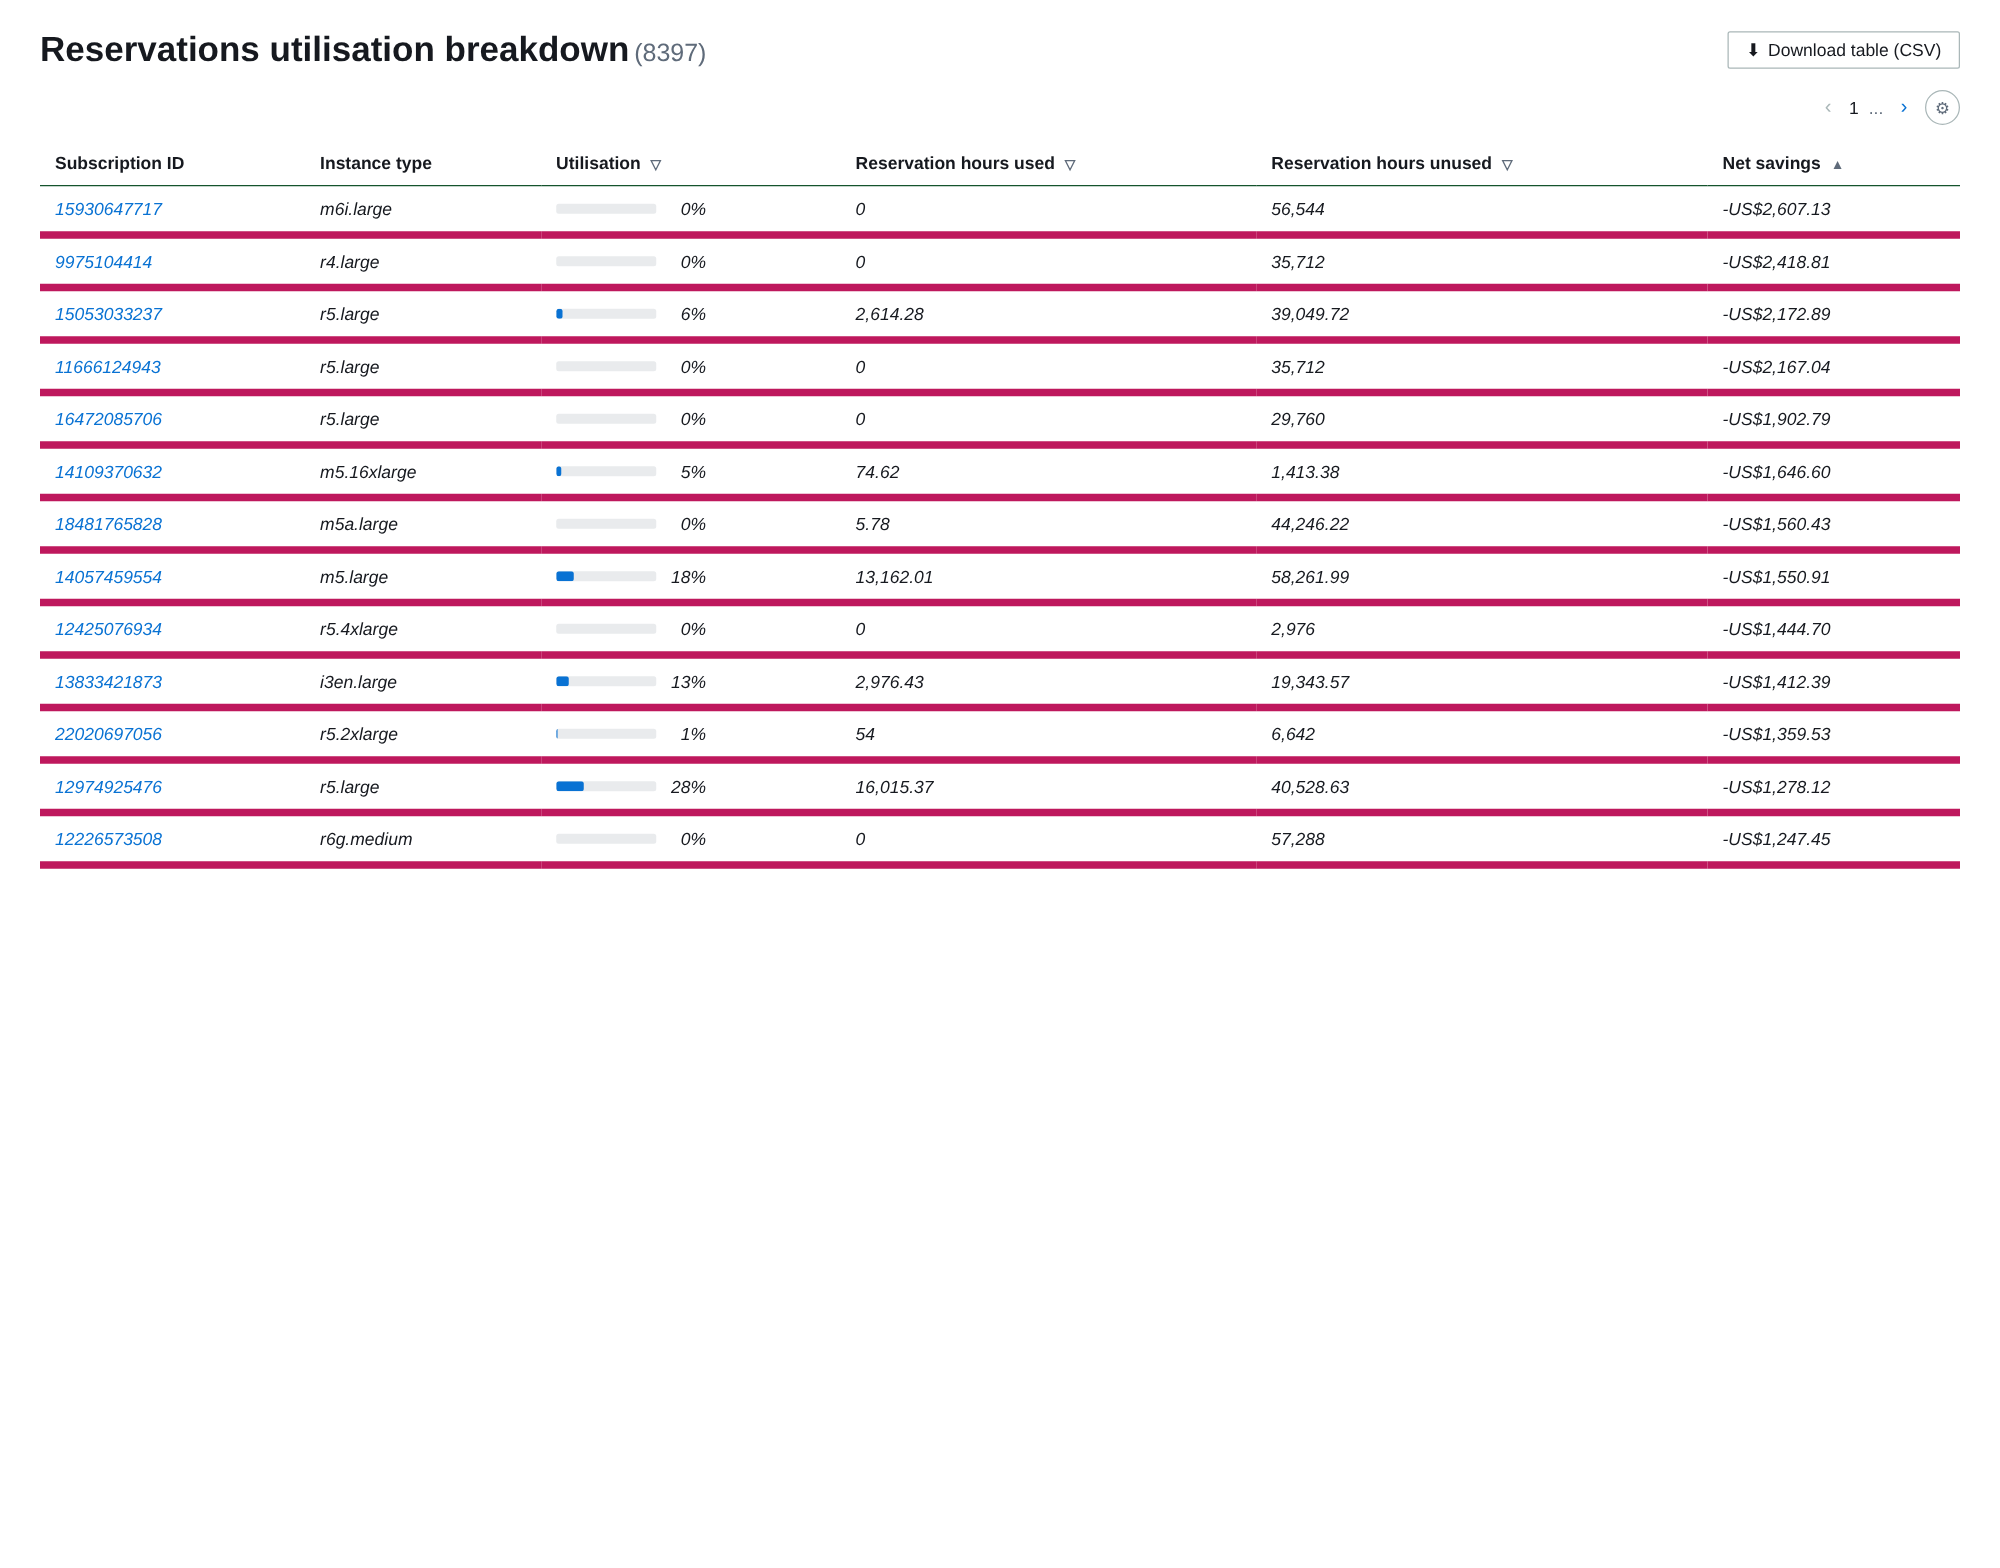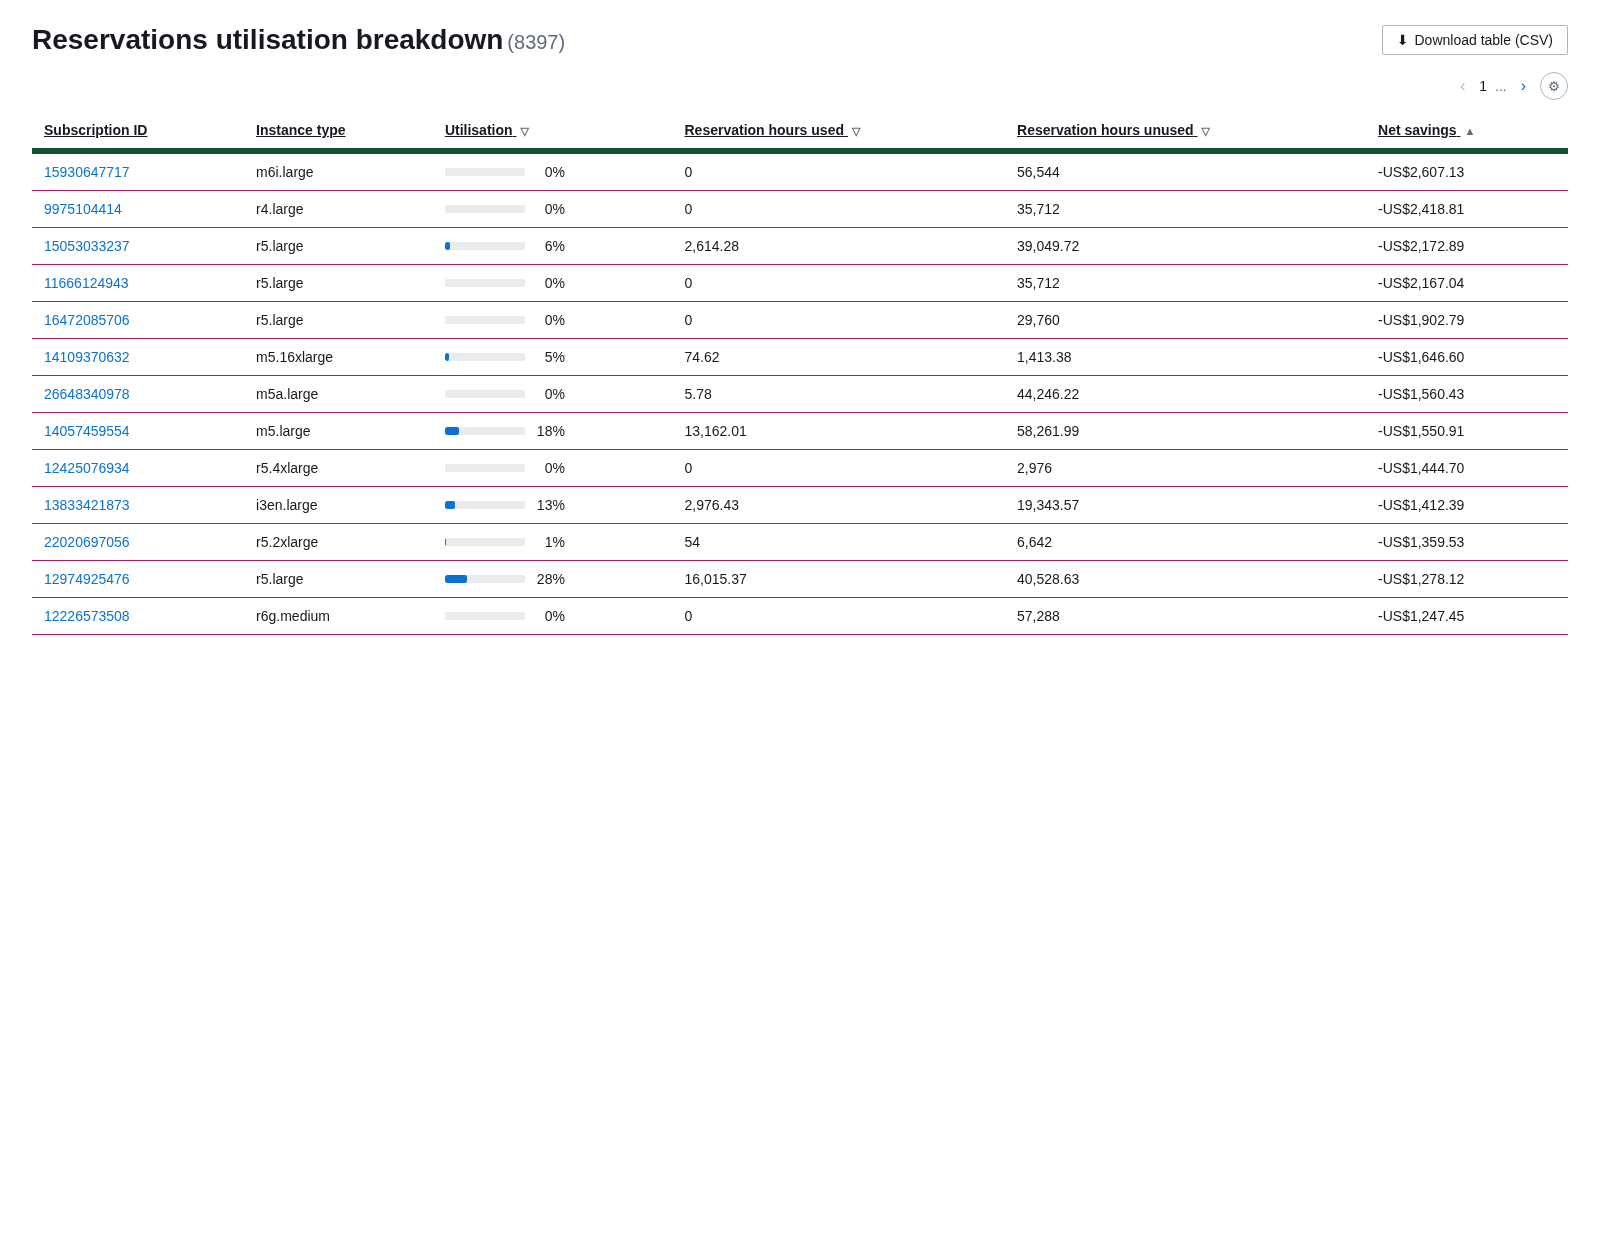--- a/index.html
+++ b/index.html
@@ -66,39 +66,39 @@
       display: flex;
       align-items: center;
       justify-content: center;
       color: #5f6b7a;
     }
     table {
       width: 100%;
       border-collapse: collapse;
     }
     thead tr {
-      border-bottom: 6px solid #14532d;
-      text-decoration: underline;
+      border-bottom: 1px solid #14532d;
     }
     th {
       text-align: left;
       padding: 10px 12px;
       font-size: 14px;
       font-weight: 700;
       color: #16191f;
       white-space: nowrap;
     }
     th .sort-icon {
       display: inline-block;
       margin-left: 4px;
       font-size: 11px;
       color: #5f6b7a;
     }
     tbody tr {
-      border-bottom: 1px solid #be185d;
+      border-bottom: 6px solid #be185d;
+      font-style: italic;
     }
     td {
       padding: 10px 12px;
       font-size: 14px;
       color: #16191f;
       vertical-align: middle;
     }
     .sub-link {
       color: #0972d3;
       text-decoration: none;
@@ -266,21 +266,21 @@
               <div class="progress-bar-fill" style="width: 5%;"></div>
             </div>
             <span class="pct-label">5%</span>
           </div>
         </td>
         <td>74.62</td>
         <td>1,413.38</td>
         <td>-US$1,646.60</td>
       </tr>
       <tr>
-        <td><a class="sub-link" href="#">26648340978</a></td>
+        <td><a class="sub-link" href="#">18481765828</a></td>
         <td>m5a.large</td>
         <td>
           <div class="utilisation-cell">
             <div class="progress-bar-bg">
               <div class="progress-bar-fill" style="width: 0%;"></div>
             </div>
             <span class="pct-label">0%</span>
           </div>
         </td>
         <td>5.78</td>

